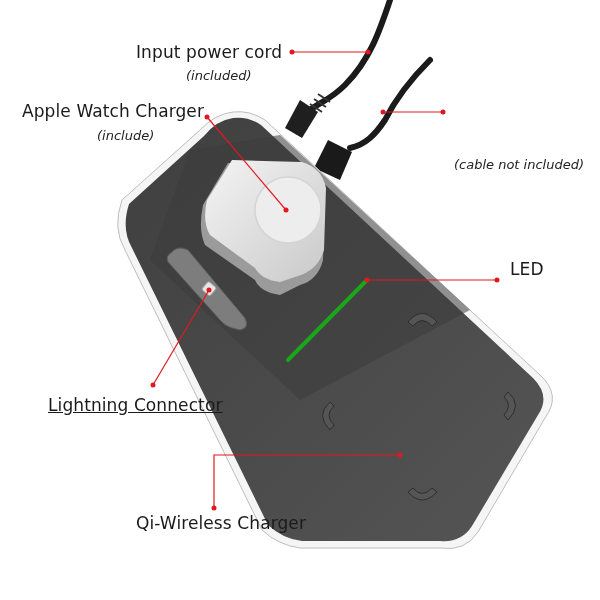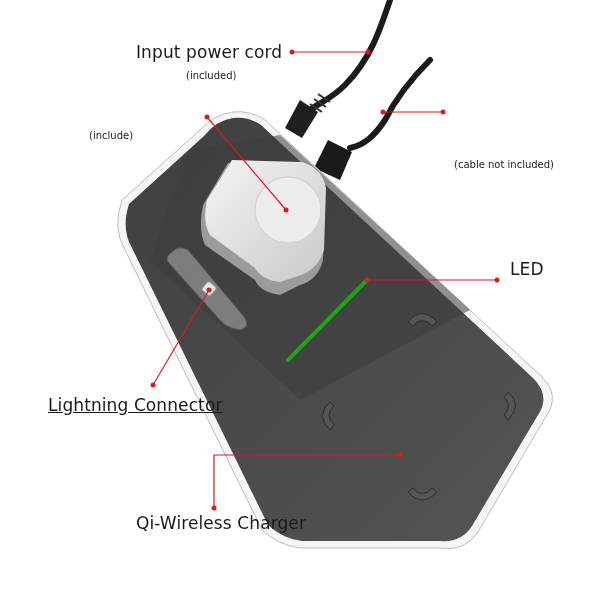--- a/index.html
+++ b/index.html
@@ -1,21 +1,21 @@
 <!DOCTYPE html>
 <html><head>
 <meta charset="utf-8">
 <style>
   html, body { margin: 0; padding: 0; background: #ffffff; }
   body { width: 600px; height: 600px; position: relative; overflow: hidden;
          font-family: "DejaVu Sans", "Liberation Sans", sans-serif; color: #111; }
   .stage { position: absolute; left: 0; top: 0; width: 600px; height: 600px; }
   .stage svg { position: absolute; left: 0; top: 0; }
   .label { position: absolute; font-size: 17px; line-height: 20px; color: #1a1a1a; white-space: nowrap; letter-spacing: 0.1px; }
-  .sub { position: absolute; font-size: 10px; line-height: 12px; color: #222; white-space: nowrap; }
+  .sub { position: absolute; font-size: 13px; line-height: 12px; color: #222; white-space: nowrap; font-style: italic; }
 </style>
 </head>
 <body>
 
 <div class="stage">
   <svg width="600" height="600" viewBox="0 0 600 600">
     <defs>
       <linearGradient id="bodyGrad" x1="0" y1="0" x2="1" y2="1">
         <stop offset="0" stop-color="#3f3f3f"></stop>
         <stop offset="1" stop-color="#555555"></stop>
@@ -109,21 +109,22 @@
       <circle cx="209" cy="290" r="2.5"></circle>
         <circle cx="153" cy="385" r="2.5"></circle>
       <circle cx="400" cy="455" r="2.5"></circle>
         <circle cx="214" cy="508" r="2.5"></circle>
     </g>
   </svg>
 
   <div class="label" style="left:136px; top:42px;text-align:right;">Input power cord</div>
   <div class="sub" style="left:186px; top:70px;">(included)</div>
 
-  <div class="sub" style="left:89px; top:130px;text-align:center;">(include)</div>
+  <div class="label" style="left:22px; top:101px;">Apple Watch Charger</div>
+  <div class="sub" style="left:97px; top:130px;text-align:center;">(include)</div>
 
   <div class="sub" style="left:454px; top:131px;margin-top:28px;">(cable not included)</div>
 
   <div class="label" style="left:510px; top:259px;">LED</div>
 
   <div class="label" style="left:48px; top:395px;text-decoration:underline;">Lightning Connector</div>
 
   <div class="label" style="left:136px; top:513px;">Qi-Wireless Charger</div>
 </div>
 

